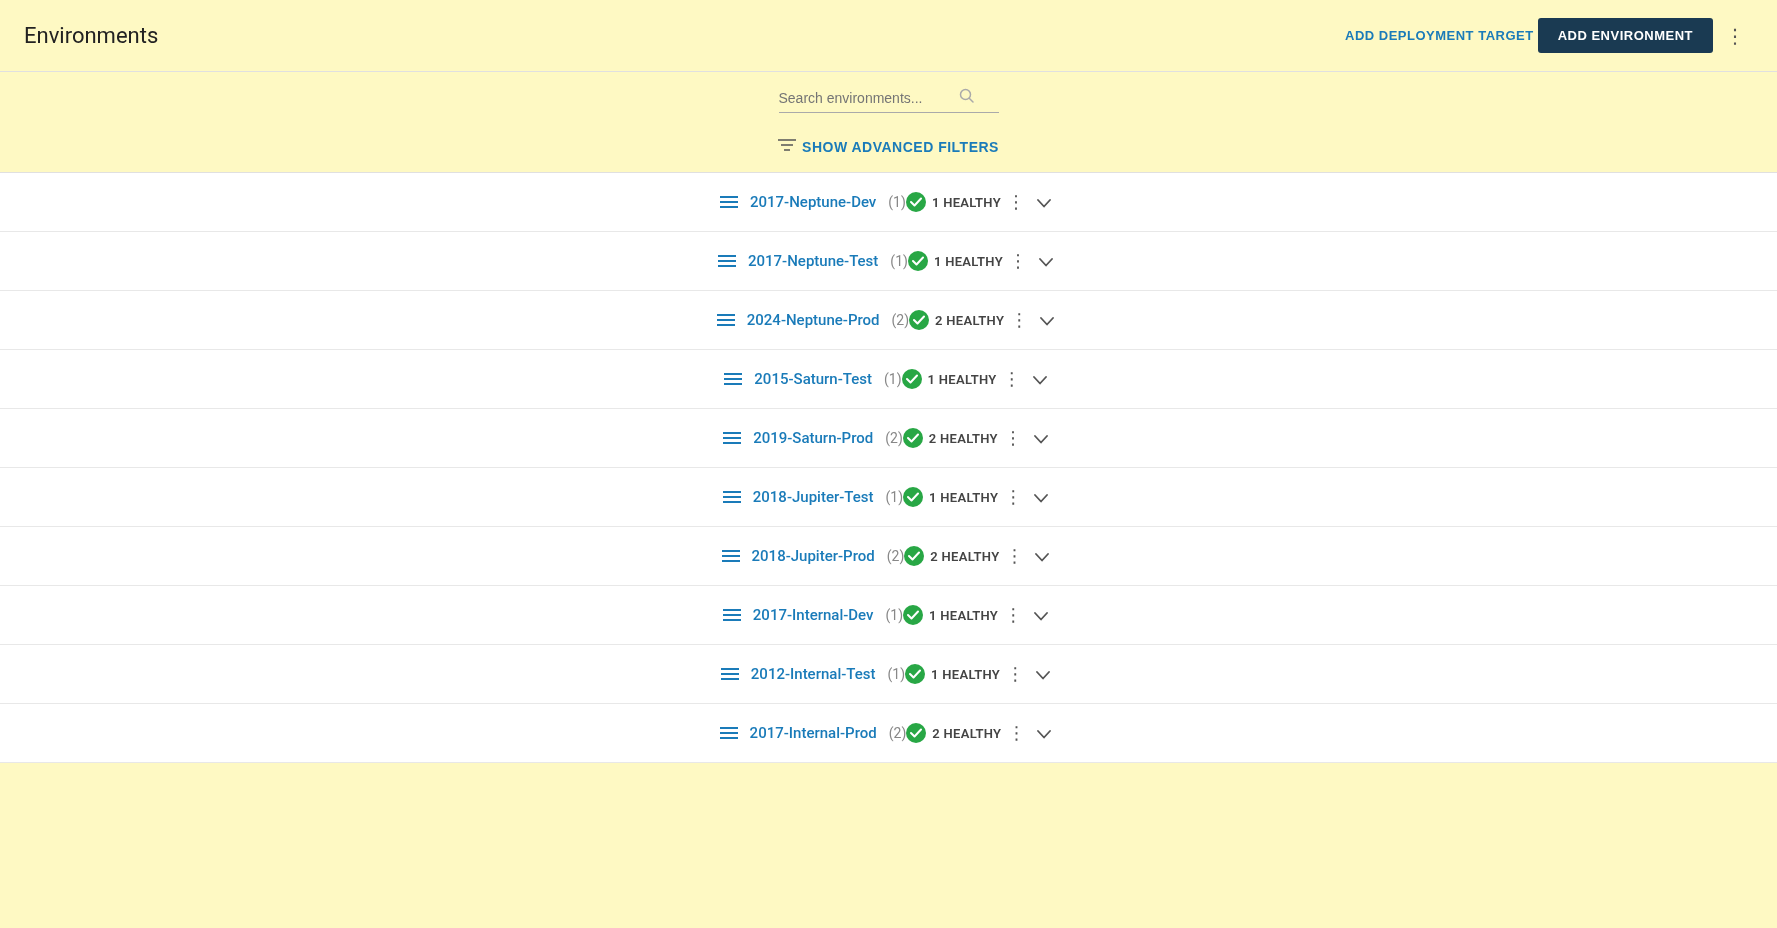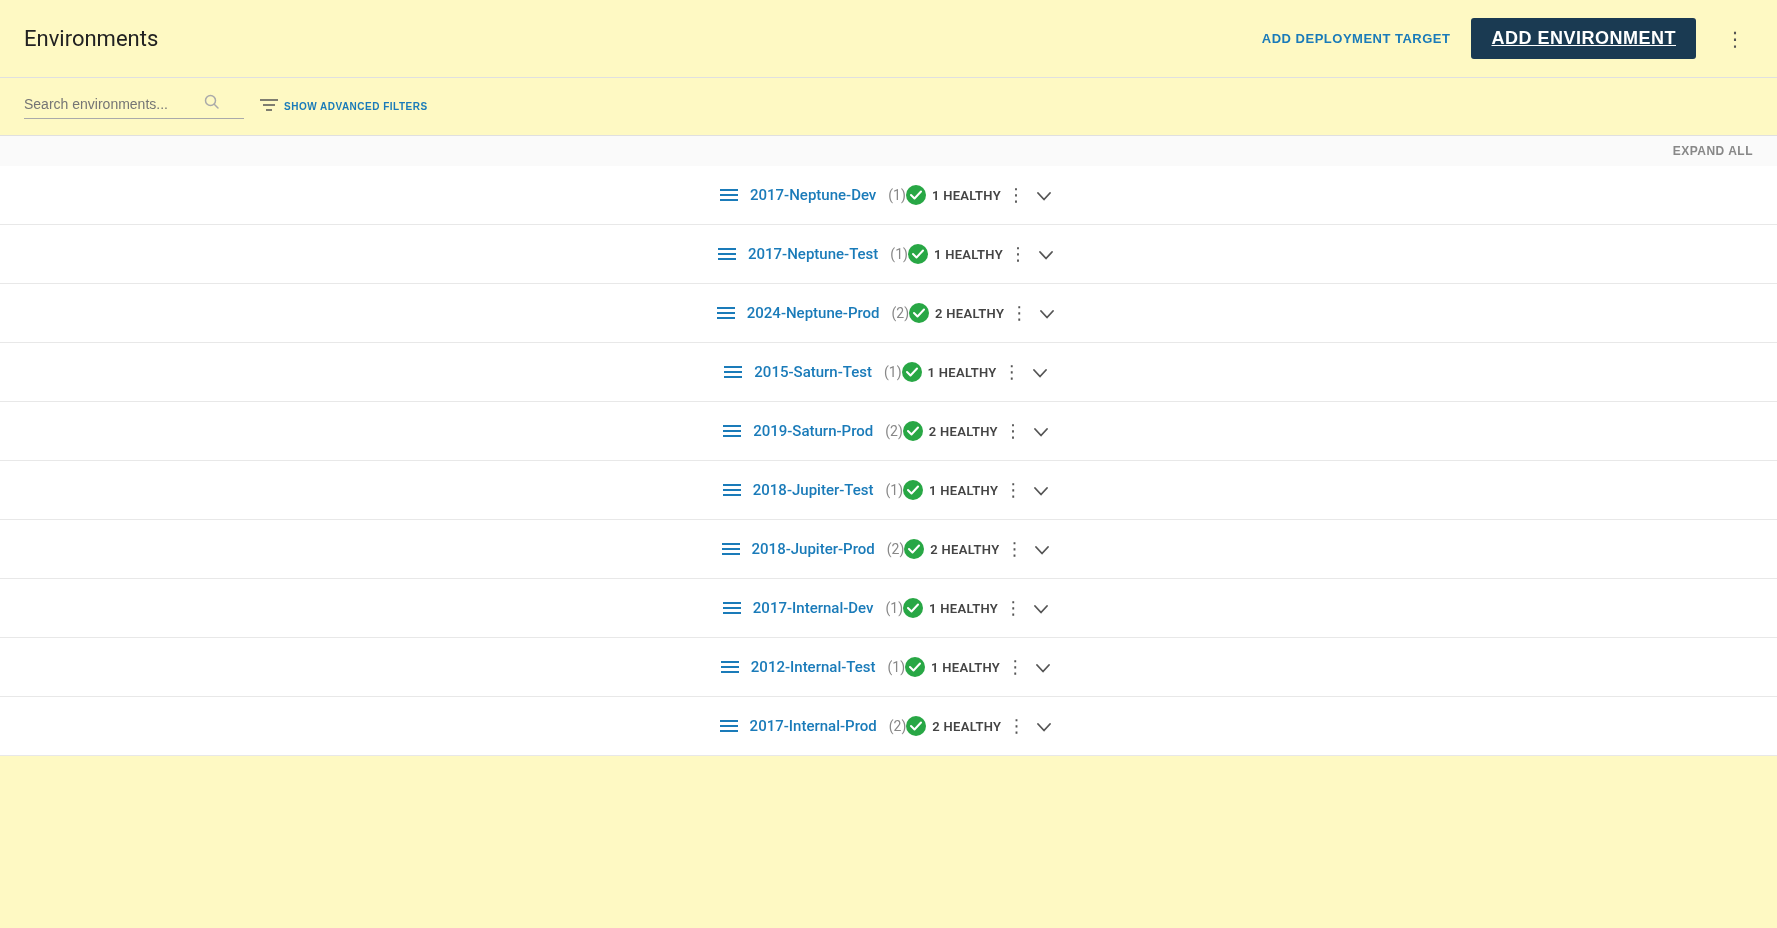--- a/index.html
+++ b/index.html
@@ -21,61 +21,61 @@
       border-bottom: 1px solid #e0e0e0;
     }
     .header-title {
       font-size: 22px;
       font-weight: 400;
       color: #222;
     }
     .header-actions {
       display: flex;
       align-items: center;
-      gap: 21px;
+      gap: 4px;
     }
     .btn-link {
       color: #1a7bb9;
       background: none;
       border: none;
       font-size: 13px;
       font-weight: 600;
       letter-spacing: 0.5px;
       cursor: pointer;
       text-transform: uppercase;
     }
     .btn-primary {
       background: #1a3a52;
       color: #fff;
       border: none;
       padding: 10px 20px;
-      font-size: 18px;
+      font-size: 13px;
       font-weight: 700;
       letter-spacing: 0.5px;
       cursor: pointer;
       border-radius: 3px;
       text-transform: uppercase;
-      text-decoration: underline;
     }
     .btn-more {
       background: none;
       border: none;
       cursor: pointer;
       color: #555;
       font-size: 20px;
       padding: 4px 8px;
       display: flex;
       align-items: center;
     }
     .toolbar {
       display: flex;
       align-items: center;
       padding: 16px 24px;
       gap: 16px;
       border-bottom: 1px solid #e0e0e0;
+      flex-direction: column;
     }
     .search-container {
       display: flex;
       align-items: center;
       border-bottom: 1px solid #aaa;
       padding-bottom: 4px;
       width: 220px;
     }
     .search-input {
       border: none;
@@ -90,24 +90,25 @@
       font-size: 16px;
     }
     .filter-btn {
       display: flex;
       align-items: center;
       gap: 6px;
       background: none;
       border: none;
       cursor: pointer;
       color: #1a7bb9;
-      font-size: 10px;
+      font-size: 14px;
       font-weight: 600;
       letter-spacing: 0.5px;
       text-transform: uppercase;
+      margin-top: 9px;
     }
     .filter-icon {
       color: #555;
       font-size: 16px;
     }
     .expand-all-row {
       display: flex;
       justify-content: flex-end;
       padding: 8px 24px;
       background: #fafafa;
@@ -239,23 +240,20 @@
         <svg width="18" height="14" viewBox="0 0 18 14" fill="none">
           <line x1="0" y1="2" x2="18" y2="2" stroke="#555" stroke-width="1.5"></line>
           <line x1="3" y1="7" x2="15" y2="7" stroke="#555" stroke-width="1.5"></line>
           <line x1="6" y1="12" x2="12" y2="12" stroke="#555" stroke-width="1.5"></line>
         </svg>
       </span>
       <span>SHOW ADVANCED FILTERS</span>
     </button>
   </div>
 
-  <div class="expand-all-row">
-    <button class="expand-all-btn">EXPAND ALL</button>
-  </div>
 
   <ul class="env-list" id="env-list">
       <li class="env-row">
     <div class="env-left">
       <div class="lines-icon">
         <span></span>
         <span></span>
         <span></span>
       </div>
       <a class="env-name-link">2017-Neptune-Dev</a>

